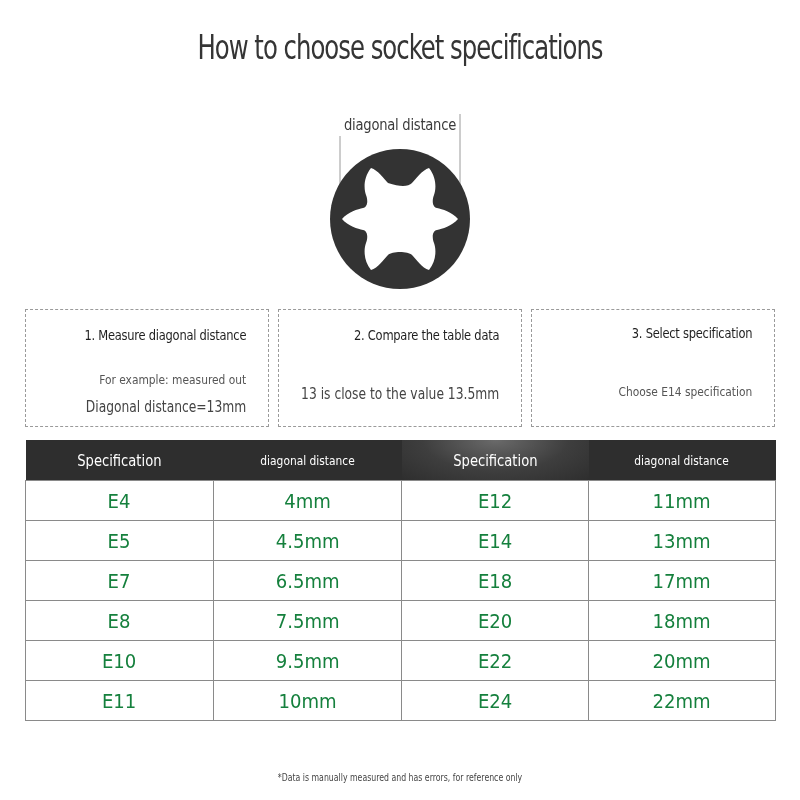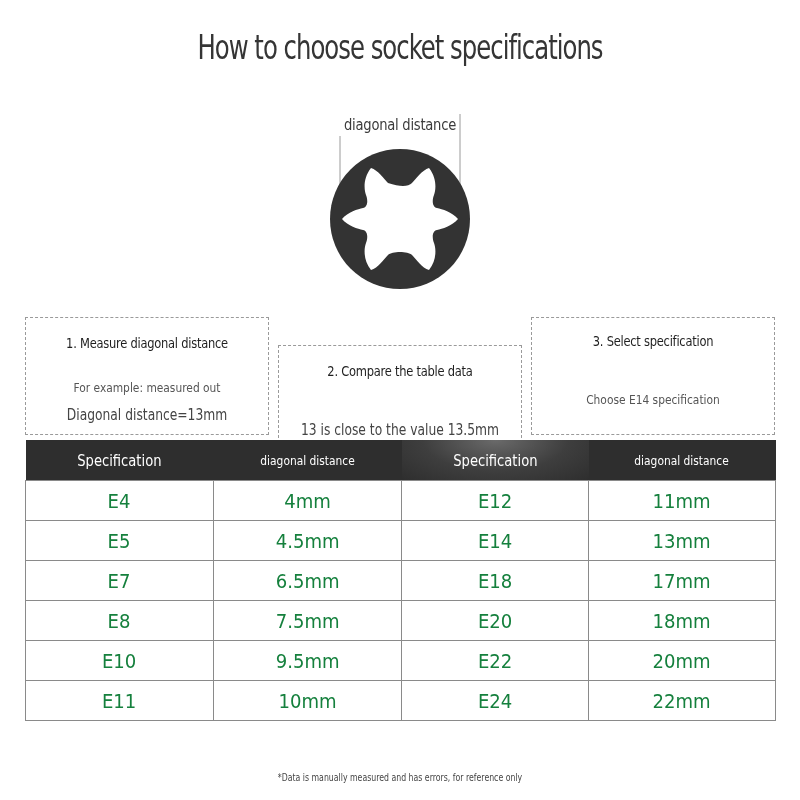--- a/index.html
+++ b/index.html
@@ -50,25 +50,25 @@
   }
   .steps {
     position: absolute;
     top: 309px;
     left: 25px;
     width: 750px;
     height: 120px;
   }
   .step {
     position: absolute;
-    top: 8px;
+    top: 0;
     height: 118px;
     border: 1px dashed #9a9a9a;
     box-sizing: border-box;
-    text-align: center;
+    text-align: right;
   }
   .step-title {
     position: absolute;
     left: 0;
     width: 100%;
     font-family: "DejaVu Sans", sans-serif;
     font-size: 14px;
     color: #1f1f1f;
     transform: scaleX(0.82);
     letter-spacing: -0.3px;
@@ -182,21 +182,21 @@
       C 122 121, 132 118, 138 111 Z"></path>
   </svg>
 </div>
 
 <div class="steps">
   <div class="step" style="left:0;width:244px;">
     <div class="step-title" style="top:17px;">1. Measure diagonal distance</div>
     <div class="step-sub" style="top:62px;">For example: measured out</div>
     <div class="step-big" style="top:88px;">Diagonal distance=13mm</div>
   </div>
-  <div class="step" style="left:253px;width:244px;margin-top:28px;">
+  <div class="step" style="left:253px;width:244px;">
     <div class="step-title" style="top:17px;">2. Compare the table data</div>
     <div class="step-big" style="top:75px;">13 is close to the value 13.5mm</div>
   </div>
   <div class="step" style="left:506px;width:244px;">
     <div class="step-title" style="top:15px;">3. Select specification</div>
     <div class="step-sub" style="top:74px;">Choose E14 specification</div>
   </div>
 </div>
 
 <table class="table">

